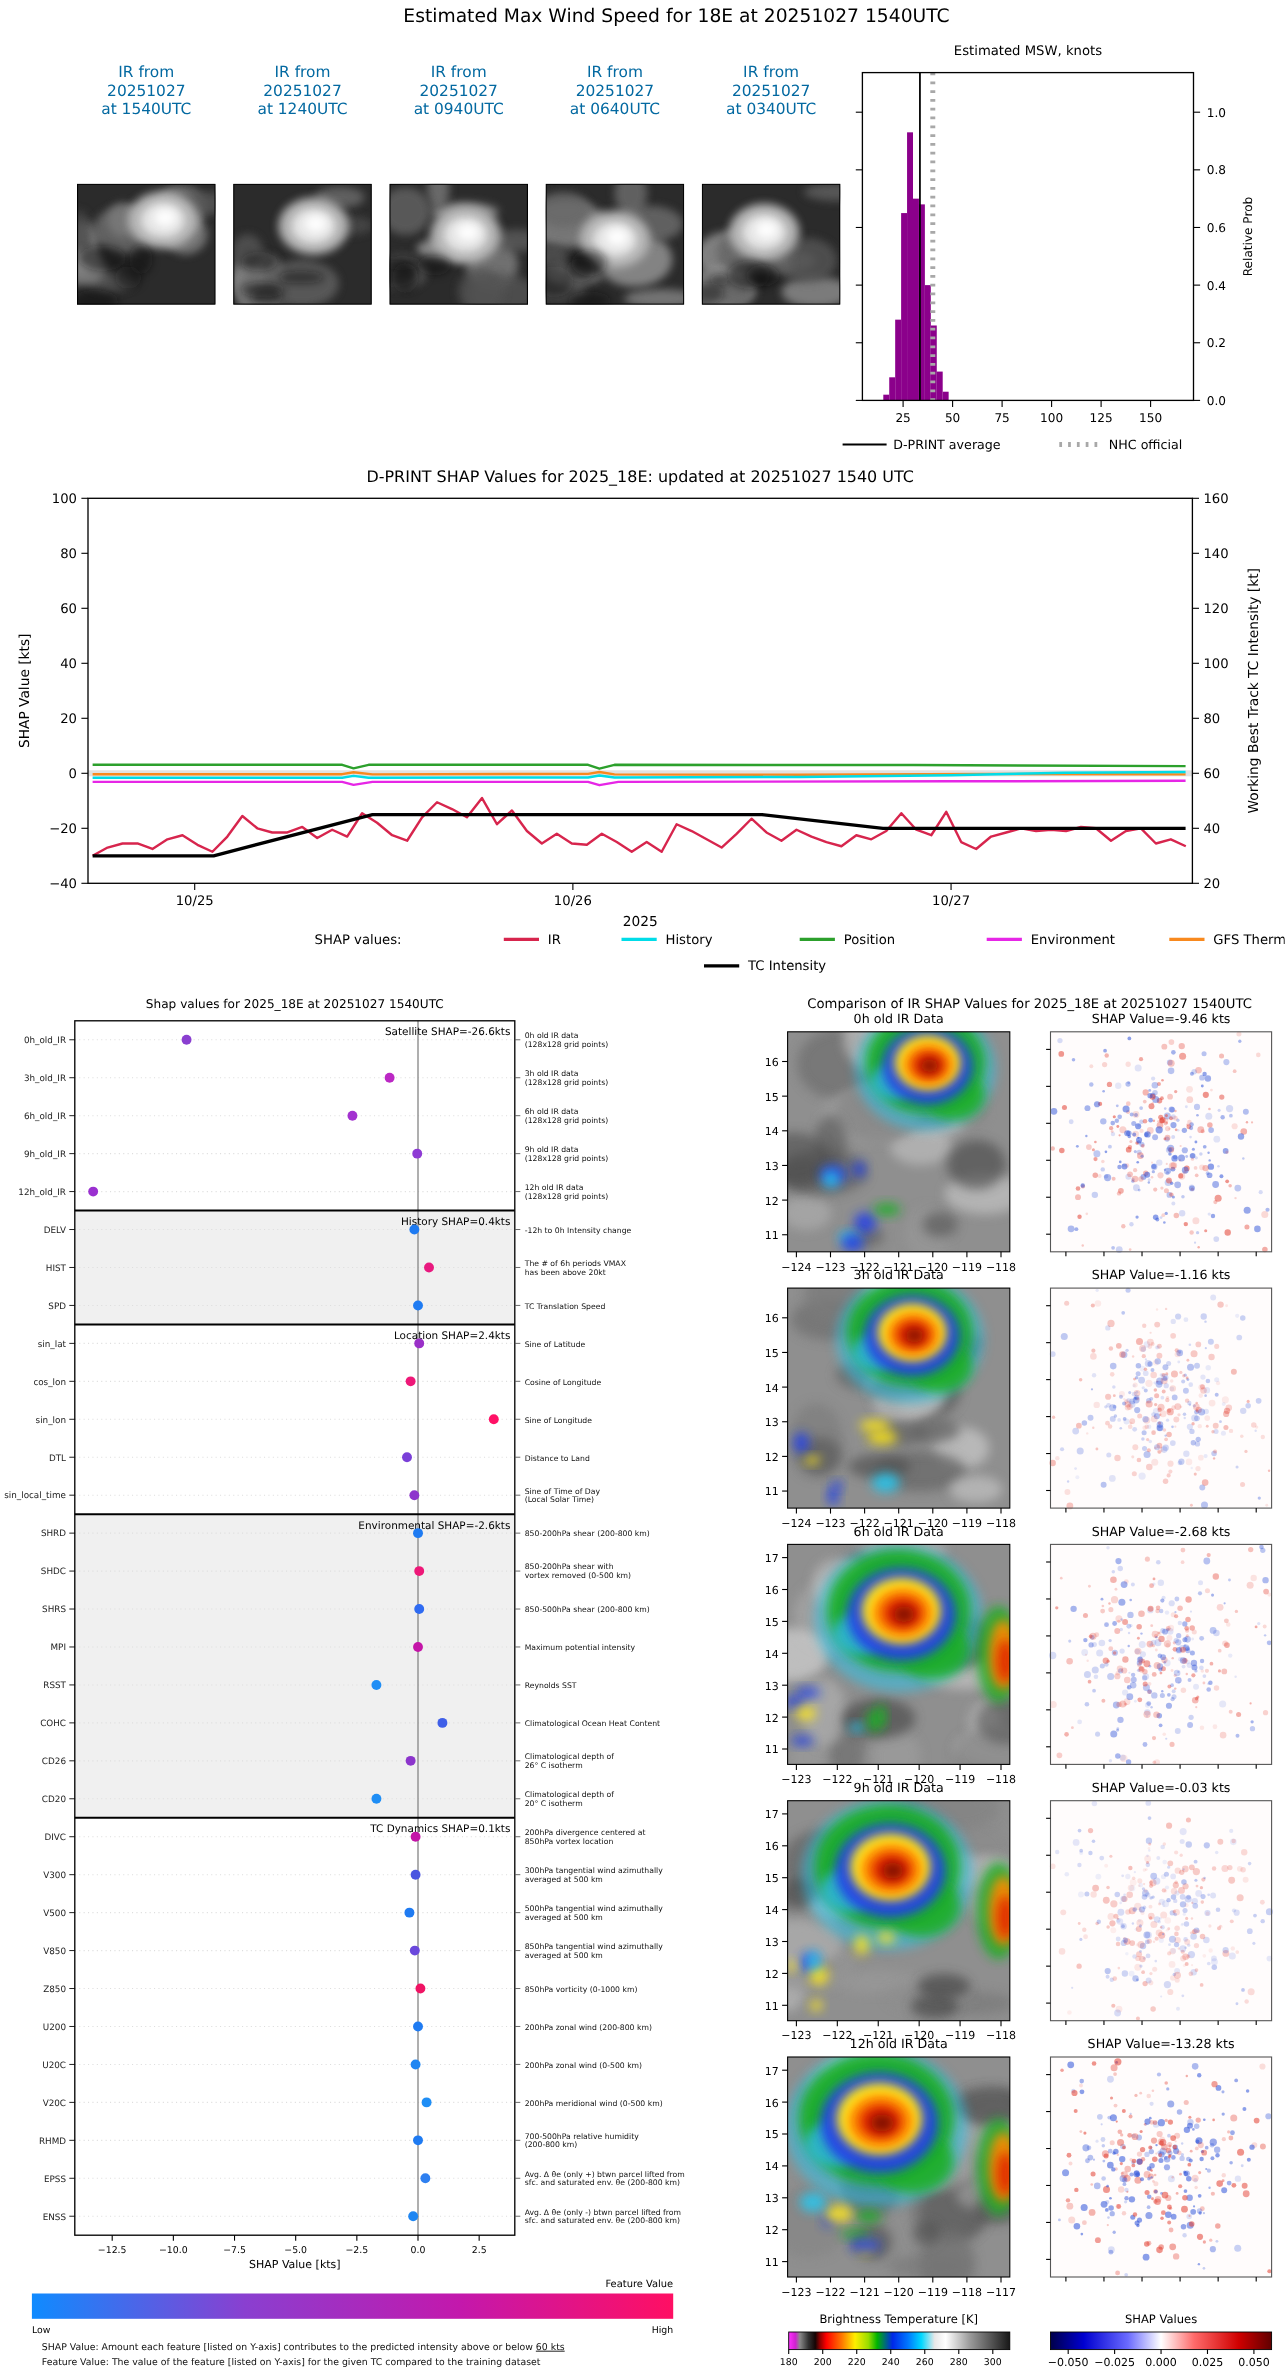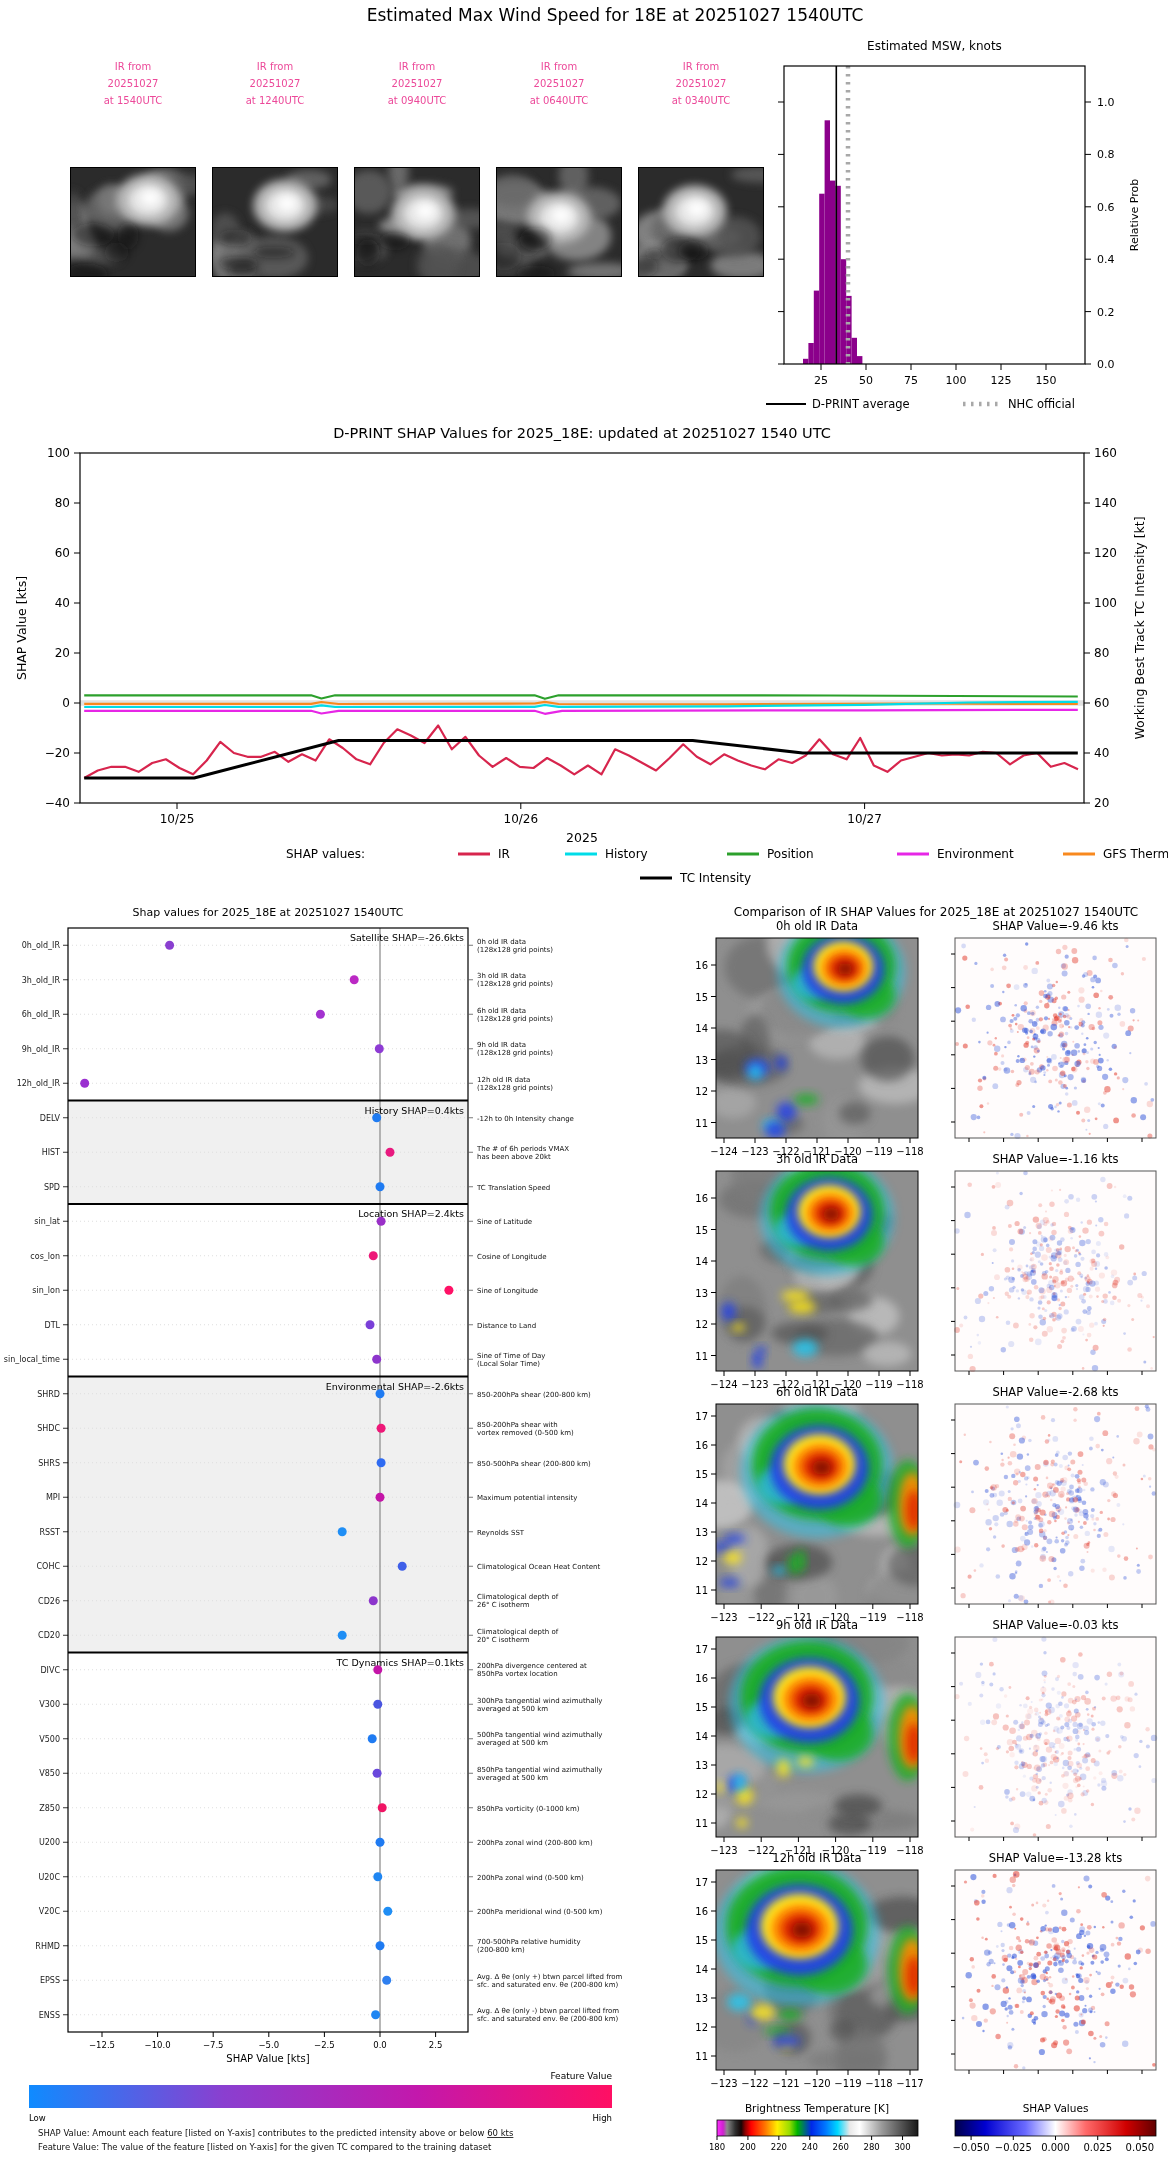--- a/index.html
+++ b/index.html
@@ -1,20 +1,20 @@
 <!DOCTYPE html>
 <html><head>
 <meta charset="utf-8">
 <style>
   html,body{margin:0;padding:0;background:#ffffff;}
   #root{position:relative;width:1168px;height:2158px;background:#fff;overflow:hidden;
         font-family:"DejaVu Sans",sans-serif;}
   .main-title{position:absolute;left:0;top:5px;width:1168px;text-align:center;
               font-size:17px;color:#000;padding-left:31px;}
-  .thumb-label{position:absolute;text-align:center;font-size:10px;line-height:17px;color:#ec4899;}
+  .thumb-label{position:absolute;text-align:center;font-size:14px;line-height:17px;color:#0369a1;}
   svg{position:absolute;overflow:visible;}
   svg text{font-family:"DejaVu Sans",sans-serif;}
 </style>
 </head>
 <body>
 
 <div id="root">
   <div class="main-title">Estimated Max Wind Speed for 18E at 20251027 1540UTC</div>
   <div id="thumbs">
       <div class="thumb-label" style="left: 70px; top: 58px; width: 126px;">

